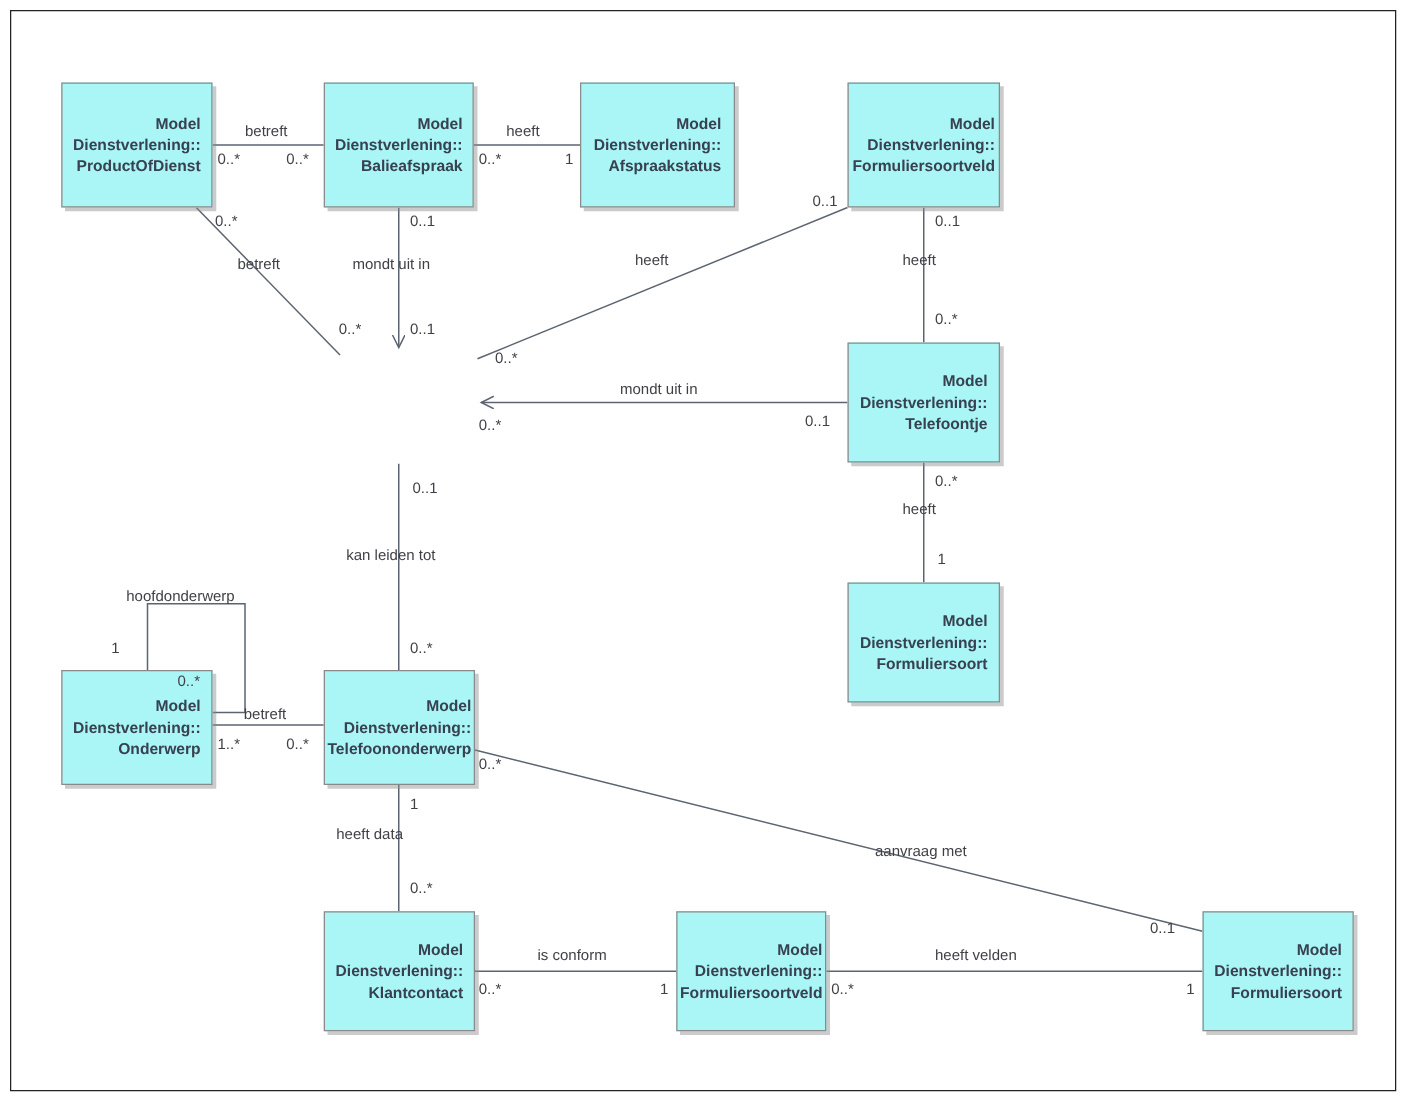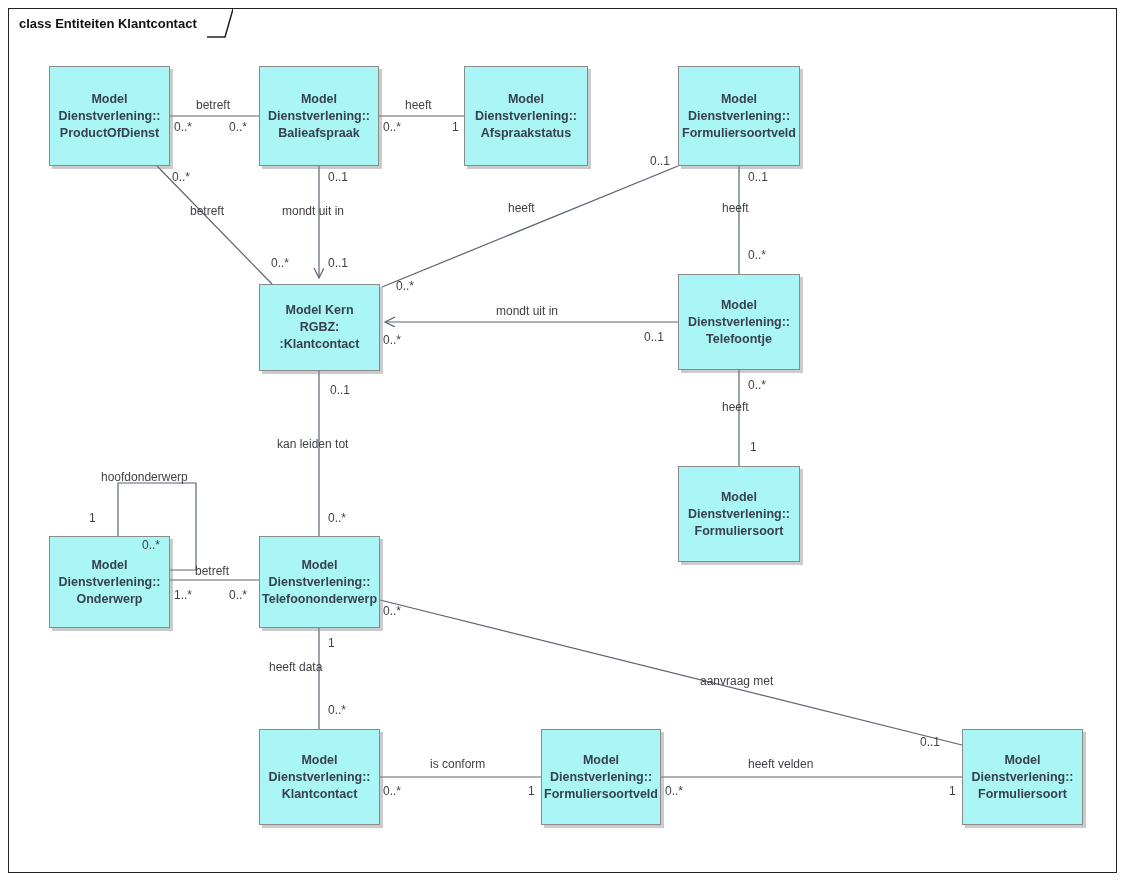--- a/index.html
+++ b/index.html
@@ -62,21 +62,21 @@
 
   
   .cls {
     position: absolute;
     box-sizing: border-box;
     background: #aaf5f5;
     border: 1.2px solid #8a8a8a;
     display: flex;
     align-items: center;
     justify-content: center;
-    text-align: center;
+    text-align: right;
     color: #374151;
     font-size: 12.5px;
     font-weight: bold;
     line-height: 17px;
     box-shadow: 3px 3px 0 0 rgba(140,140,140,0.45);
     z-index: 5;
     padding: 2px 4px;
   }
   .cls .nm { display: block; }
 
@@ -106,30 +106,20 @@
     z-index: 6;
     line-height: 14px;
   }
 </style>
 </head>
 <body>
 
 <div id="canvas">
 
   <div id="frame"></div>
-  <div id="frame-title">
-    <div class="tab-body">
-      <span>class Entiteiten Klantcontact</span>
-      <span class="tab-edge">
-        <svg width="26" height="29" viewBox="0 0 26 29">
-          <path d="M 0 28 L 18 28 L 26 0" fill="none" stroke="#222222" stroke-width="1.5"></path>
-        </svg>
-      </span>
-    </div>
-  </div>
 
   <svg id="edges">
     <defs>
       <marker id="openarrow" markerWidth="12" markerHeight="12" refX="10" refY="5" orient="auto" markerUnits="userSpaceOnUse">
         <path d="M 0 0 L 10 5 L 0 10" fill="none" stroke="#5b6470" stroke-width="1.2"></path>
       </marker>
     </defs>
     <g stroke="#5b6470" stroke-width="1.2" fill="none">
 
       <line x1="170" y1="116" x2="259" y2="116"></line>
@@ -189,26 +179,20 @@
   </div>
 
   <div class="cls" style="left:678px; top:66px;  width:122px; height:100px;">
     <span>
       <span class="nm">Model</span>
       <span class="nm">Dienstverlening::</span>
       <span class="nm">Formuliersoortveld</span>
     </span>
   </div>
 
-  <div class="cls" style="left:259px; top:284px; width:121px; height:87px;">
-    <span>
-      <span class="nm">Model Kern RGBZ:</span>
-      <span class="nm">:Klantcontact</span>
-    </span>
-  </div>
 
   <div class="cls" style="left:678px; top:274px; width:122px; height:96px;">
     <span>
       <span class="nm">Model</span>
       <span class="nm">Dienstverlening::</span>
       <span class="nm">Telefoontje</span>
     </span>
   </div>
 
   <div class="cls" style="left:678px; top:466px; width:122px; height:96px;">

